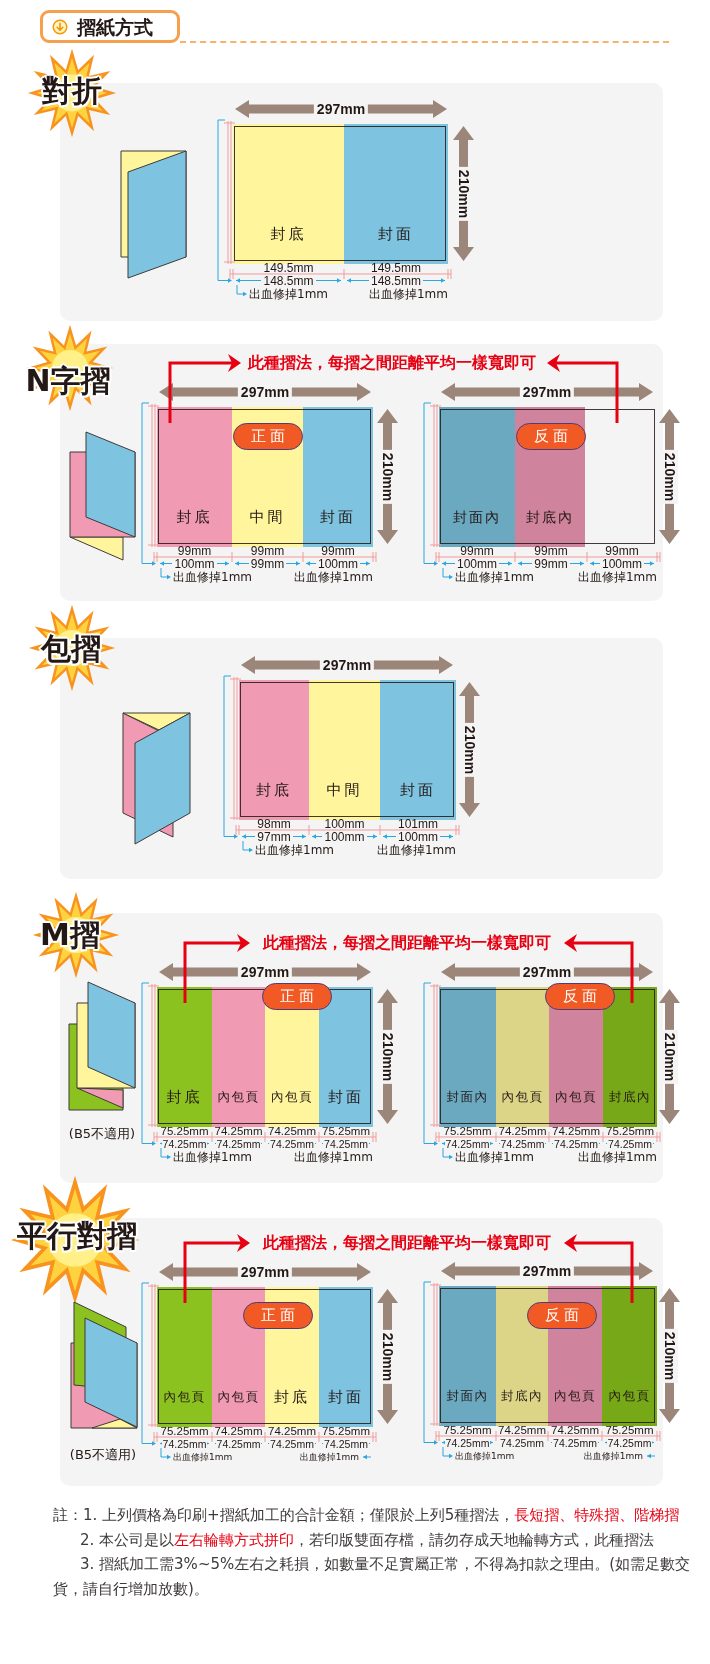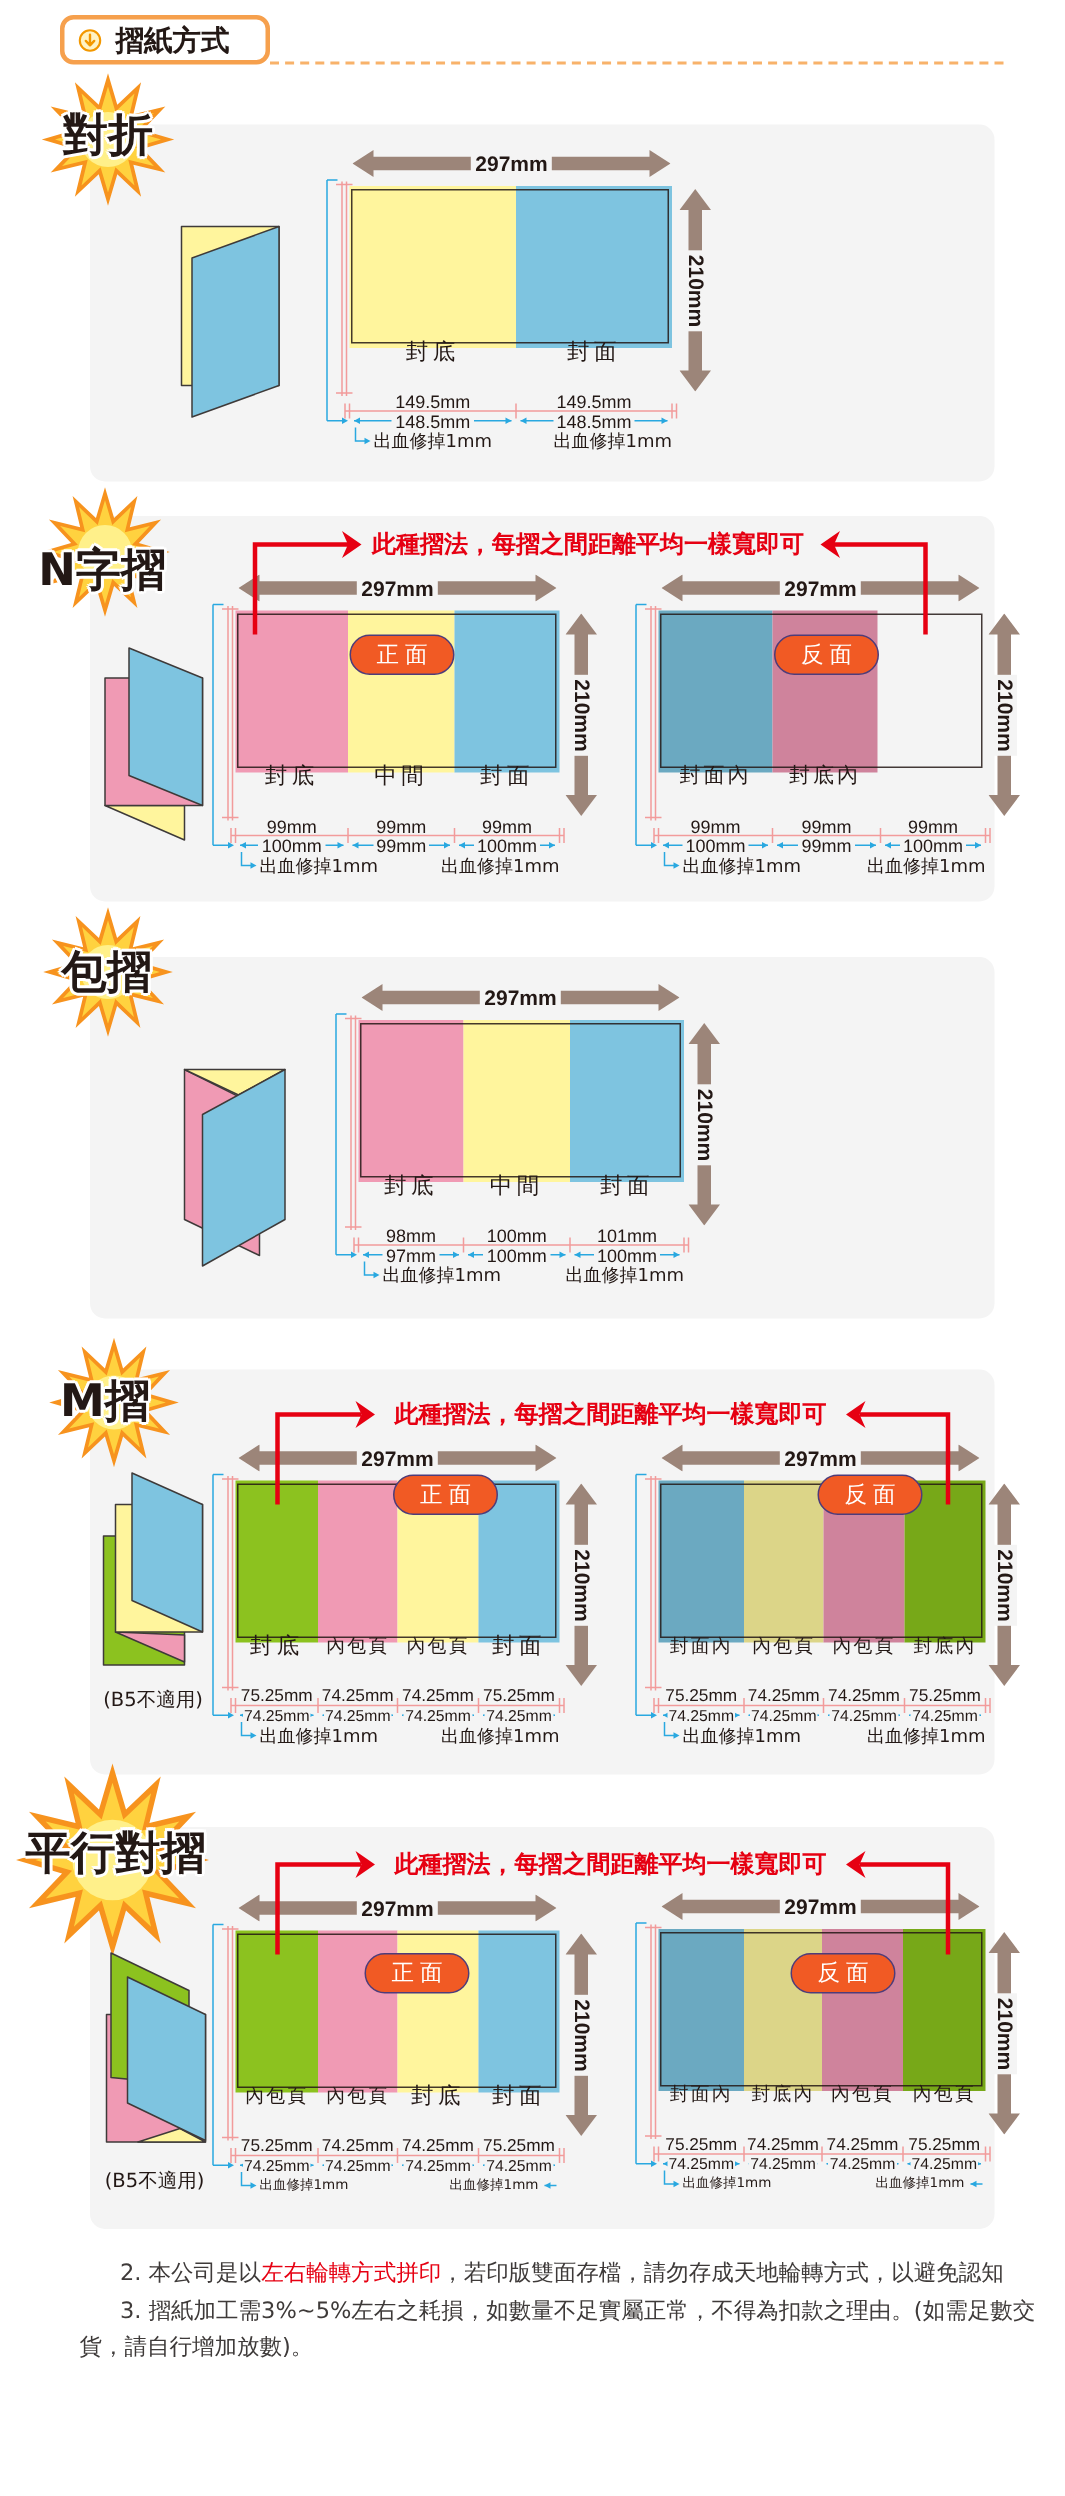--- a/index.html
+++ b/index.html
@@ -6,21 +6,21 @@
   body{width:710px;height:1664px;position:relative;background:#fff;overflow:hidden;font-family:"DejaVu Sans",sans-serif;color:#231815}
   
   .badge{position:absolute;left:40px;top:10px;width:140px;height:33px;box-sizing:border-box;border:3px solid #F6A04D;border-radius:9px;background:#fff}
   .badge-icon{position:absolute;left:52px;top:19px;width:16px;height:16px}
   .badge-title{position:absolute;left:77px;top:15px;font-size:19px;font-weight:bold;line-height:24px;white-space:nowrap;color:#231815}
   .header-rule{position:absolute;left:180px;top:41px;width:489px;border-top:2px dashed #F8B26A}
   
   .panel{position:absolute;left:60px;width:603px;background:#F4F4F4;border-radius:10px}
   
   .diagram{position:absolute;height:140px}
-  .sheet{position:absolute;left:0;top:0;width:100%;height:108px;display:flex}
+  .sheet{position:absolute;left:0;top:0;width:100%;height:140px;display:flex}
   .col{position:relative;height:100%}
   .col-label{position:absolute;left:0;right:0;top:99px;text-align:center;font-family:"DejaVu Serif",serif;font-size:15px;line-height:22px;letter-spacing:3px;white-space:nowrap;color:#231815}
   .col-label.mid{font-size:14px;letter-spacing:2px}
   .col-label.sm{font-size:12.5px;letter-spacing:1.5px}
   .trim{position:absolute;left:1px;top:2px;right:2px;bottom:3px;border:1.5px solid rgba(35,24,21,.85)}
   .harrow{position:absolute;left:2px;top:-24px;width:212px;height:18px}
   .harrow svg,.varrow svg{position:absolute;left:0;top:0}
   .harrow-label{position:absolute;left:50%;top:50%;transform:translate(-50%,-50%);background:#F4F4F4;padding:0 3px;font-family:"Liberation Sans",sans-serif;font-weight:bold;font-size:14px;line-height:16px;white-space:nowrap;color:#231815}
   .varrow{position:absolute;left:220px;top:2px;width:21px;height:135px}
   .varrow-label{position:absolute;left:50%;top:50%;transform:translate(-50%,-50%) rotate(90deg);background:#F4F4F4;padding:0 3px;font-family:"Liberation Sans",sans-serif;font-weight:bold;font-size:14px;line-height:16px;white-space:nowrap;color:#231815}
@@ -822,16 +822,17 @@
 <div class="star-text" style="left:7px;top:1219px;width:140px">平行對摺</div>
 
 <div class="instruction" style="left:248px;top:353px">此種摺法，每摺之間距離平均一樣寬即可</div>
 <div class="instruction" style="left:263px;top:933px">此種摺法，每摺之間距離平均一樣寬即可</div>
 <div class="instruction" style="left:263px;top:1233px">此種摺法，每摺之間距離平均一樣寬即可</div>
 
 <div class="b5note" style="left:62px;top:1125px">(B5不適用)</div>
 <div class="b5note" style="left:63px;top:1446px">(B5不適用)</div>
 
 <div class="notes">
-  <div class="note-line indent"><span>2. 本公司是以</span><span class="em">左右輪轉方式拼印</span><span>，若印版雙面存檔，請勿存成天地輪轉方式，以避免認知</span></div>
+  <div class="note-line"><span>註：1. 上列價格為印刷+摺紙加工的合計金額；僅限於上列5種摺法，</span><span class="em">長短摺、特殊摺、階梯摺</span></div>
+  <div class="note-line indent"><span>2. 本公司是以</span><span class="em">左右輪轉方式拼印</span><span>，若印版雙面存檔，請勿存成天地輪轉方式，此種摺法</span></div>
   <div class="note-line indent"><span>3. 摺紙加工需3%~5%左右之耗損，如數量不足實屬正常，不得為扣款之理由。(如需足數交</span></div>
   <div class="note-line"><span>貨，請自行增加放數)。</span></div>
 </div>
 
 </body></html>

